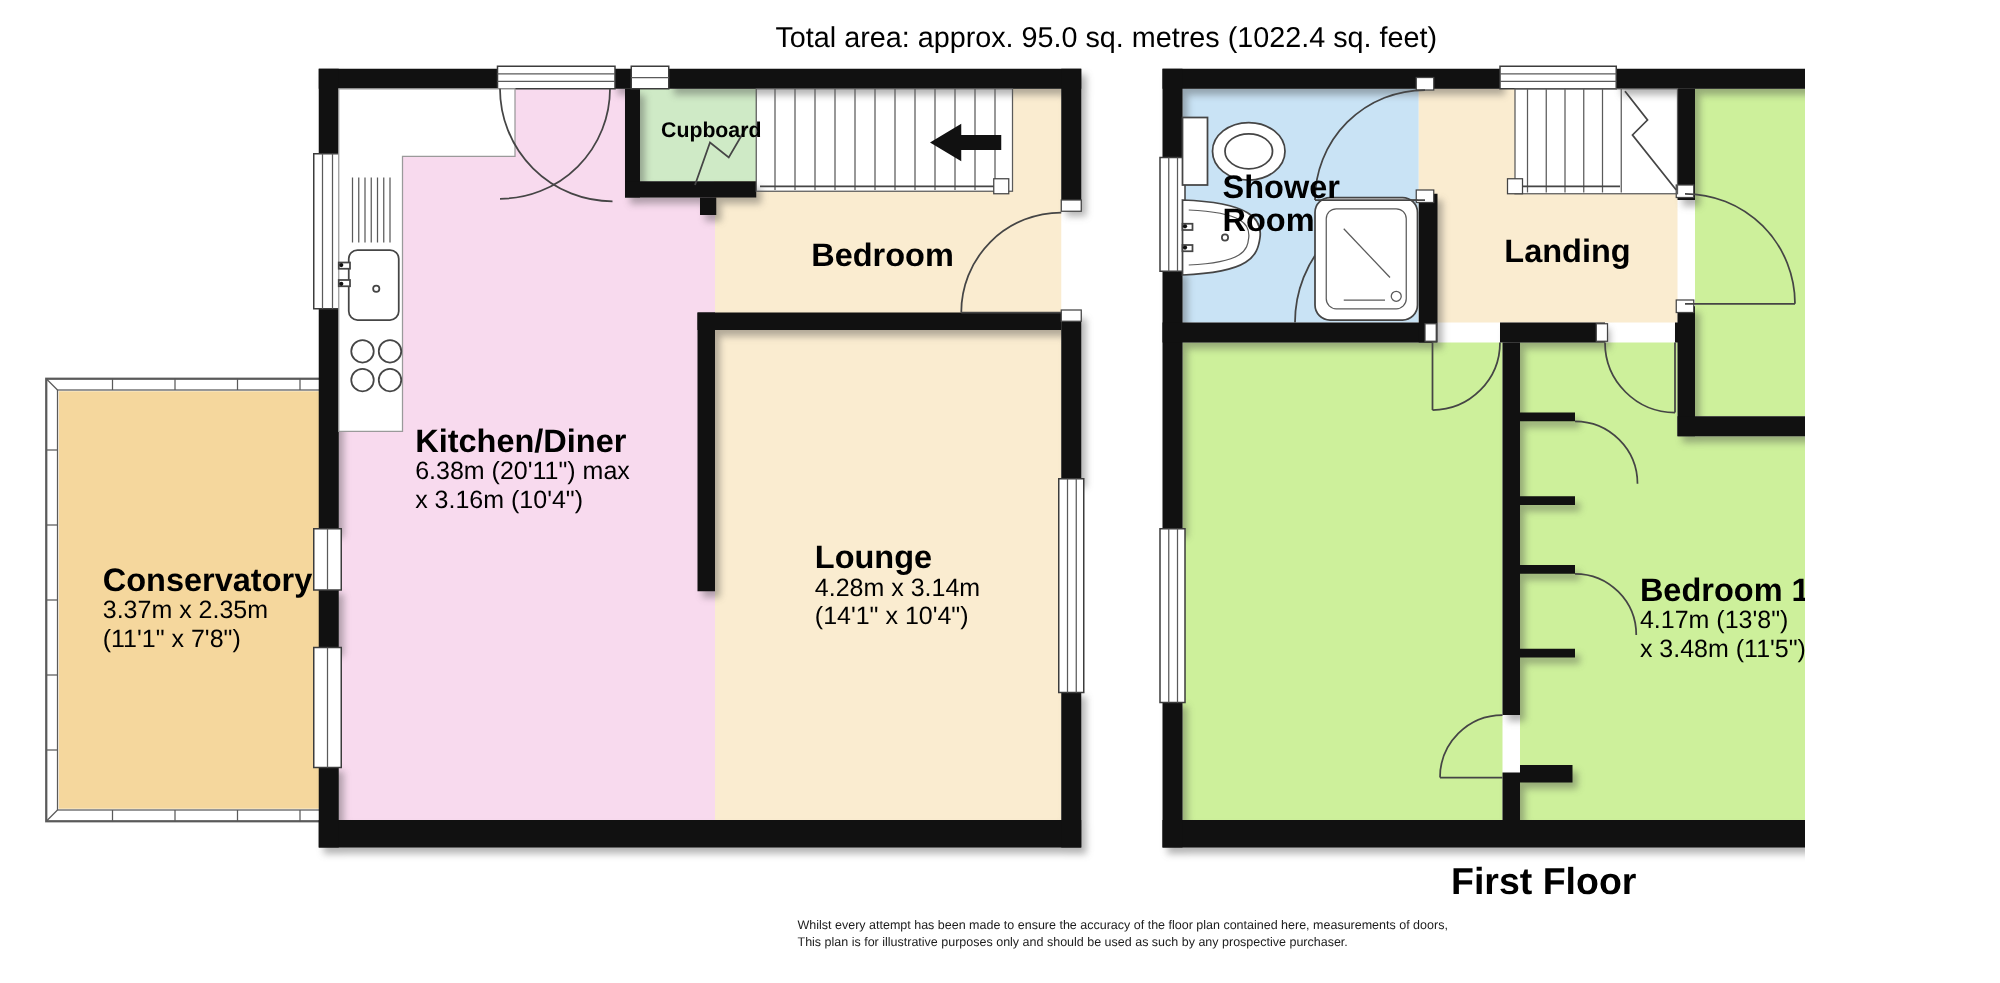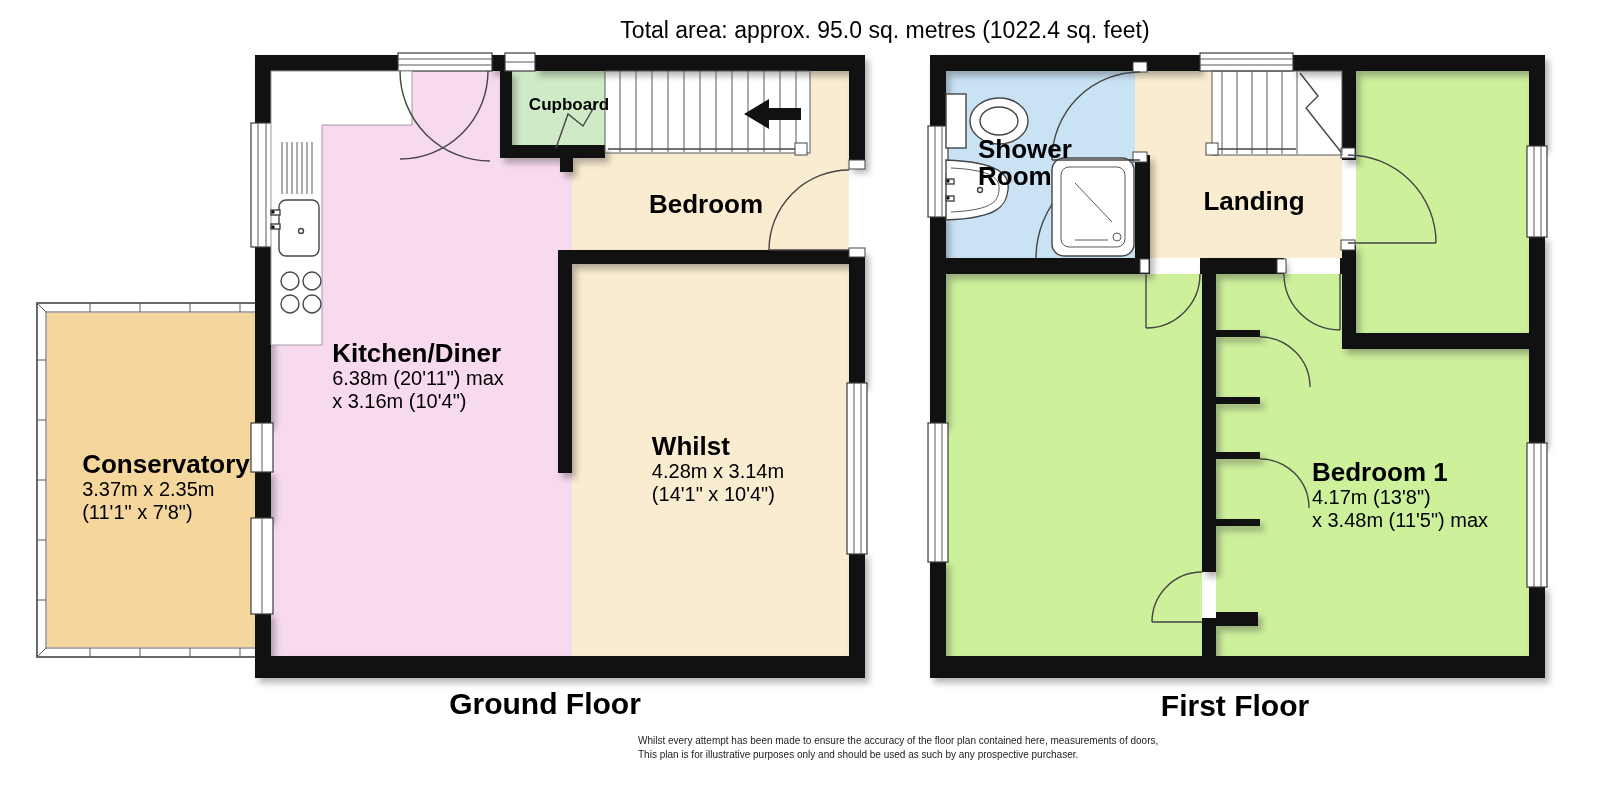--- a/index.html
+++ b/index.html
@@ -1,16 +1,16 @@
 <!DOCTYPE html>
 <html style="--wall: #111111; --room-cream: #faecd0; --room-pink: #f8daee; --room-orange: #f5d79d; --room-green: #cdf09b; --room-blue: #c9e3f5; --cupboard-green: #cfeac6; --fixture-stroke: #454545;"><head>
 <meta charset="utf-8">
 <style>
   html,body{margin:0;padding:0;background:#fff;}
-  .canvas{position:relative;width:1600px;height:786px;background:#ffffff;overflow:hidden;
+  .canvas{position:relative;width:1444px;height:786px;background:#ffffff;overflow:hidden;
           font-family:"Liberation Sans", sans-serif;color:#000;}
   svg{position:absolute;left:0;top:0;}
 
   
   .f-cream{fill:var(--room-cream,#faecd0);}
   .f-pink{fill:var(--room-pink,#f8daee);}
   .f-orange{fill:var(--room-orange,#f5d79d);}
   .f-green{fill:var(--room-green,#cdf09b);}
   .f-blue{fill:var(--room-blue,#c9e3f5);}
   .f-cupgreen{fill:var(--cupboard-green,#cfeac6);}
@@ -314,21 +314,21 @@
     <div class="room-name">Bedroom</div>
   </div>
 
   <div class="label" style="left:418px;top:376px;">
     <div class="room-name">Kitchen/Diner</div>
     <div class="room-dims">6.38m (20'11") max</div>
     <div class="room-dims">x 3.16m (10'4")</div>
   </div>
 
   <div class="label" style="left:718px;top:469px;">
-    <div class="room-name">Whilst</div>
+    <div class="room-name">Lounge</div>
     <div class="room-dims">4.28m x 3.14m</div>
     <div class="room-dims">(14'1" x 10'4")</div>
   </div>
 
   <div class="label" style="left:166px;top:487px;">
     <div class="room-name">Conservatory</div>
     <div class="room-dims">3.37m x 2.35m</div>
     <div class="room-dims">(11'1" x 7'8")</div>
   </div>
 
@@ -341,21 +341,20 @@
   </div>
 
 
 
   <div class="label" style="left:1400px;top:495px;">
     <div class="room-name">Bedroom 1</div>
     <div class="room-dims">4.17m (13'8")</div>
     <div class="room-dims">x 3.48m (11'5") max</div>
   </div>
 
-  <div class="floor-label" style="left:545px;top:704px;">Ground Floor</div>
   <div class="floor-label" style="left:1235px;top:706px;">First Floor</div>
 
   <div class="disclaimer">
     <div>Whilst every attempt has been made to ensure the accuracy of the floor plan contained here, measurements of doors,</div>
     <div>This plan is for illustrative purposes only and should be used as such by any prospective purchaser.</div>
   </div>
 
 </div>
 
 </body></html>

